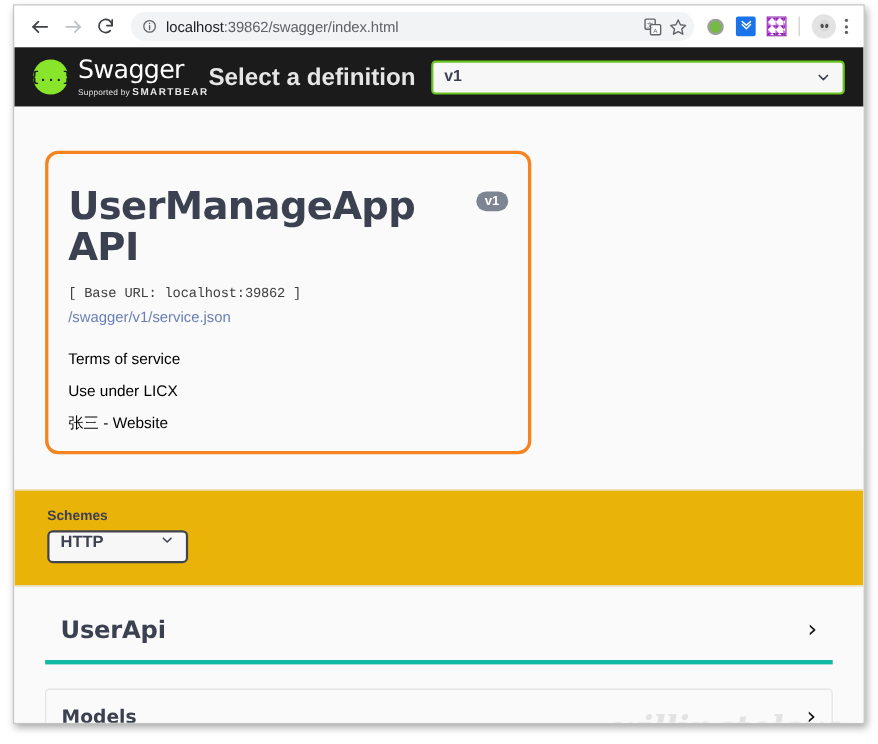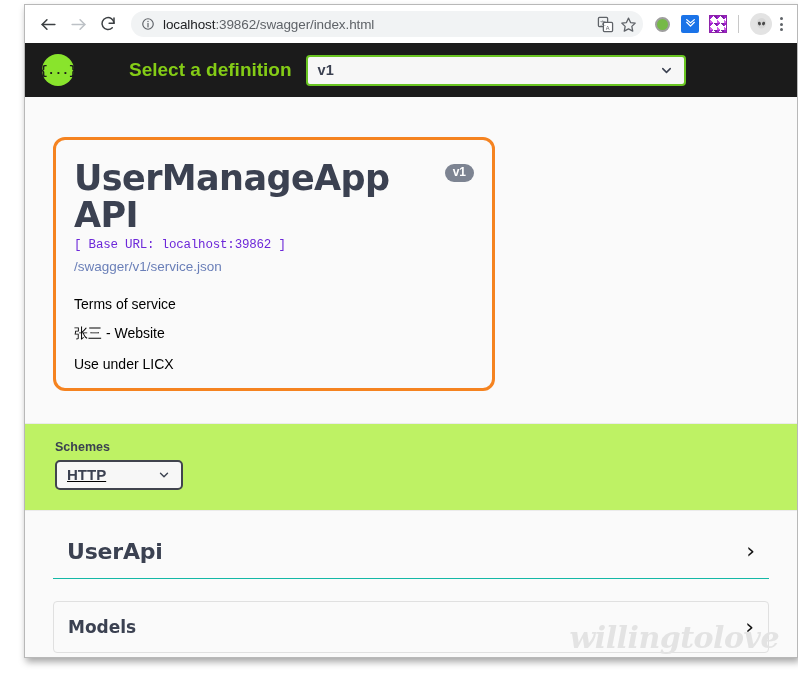--- a/index.html
+++ b/index.html
@@ -10,21 +10,21 @@
   body {
     width: 798px;
     height: 676px;
     overflow: hidden;
     font-family: "Liberation Sans", sans-serif;
   }
 
   
   .window {
     position: absolute;
-    left: 24px;
+    left: 12px;
     top: 4px;
     width: 774px;
     height: 654px;
     background: #ffffff;
     border: 1px solid #b8b8b8;
     box-shadow: 2px 4px 7px rgba(0,0,0,0.35);
     box-sizing: border-box;
     overflow: hidden;
   }
 
@@ -134,22 +134,22 @@
     letter-spacing: -0.6px;
     font-family: "DejaVu Sans", sans-serif;
   }
   .logo-sub {
     color: #e8e8e8; font-size: 7.5px; margin-top: 3px;
     letter-spacing: 0.2px;
   }
   .logo-sub b { font-size: 9px; letter-spacing: 1.3px; font-weight: 700; }
 
   .def-label {
-    color: #84cc16; font-size: 19px; font-weight: bold;
-    margin-left: 46px; margin-right: 14px; flex: 0 0 auto;
+    color: #e5e5e5; font-size: 22px; font-weight: bold;
+    margin-right: 14px; flex: 0 0 auto;
     white-space: nowrap;
   }
   .def-select {
     flex: 1 1 auto;
     height: 31px;
     background: #f7f7f7;
     border: 2px solid #69c521;
     border-radius: 4px;
     display: flex;
     align-items: center;
@@ -167,21 +167,21 @@
     height: 562px;
     overflow: hidden;
     position: relative;
   }
   .info-section { padding: 40px 0 0 0; background: #fafafa; }
 
   .info-box {
     margin: 0 28px 0 28px;
     border: 3px solid #f58320;
     border-radius: 12px;
-    padding: 20px 18px 16px 18px;
+    padding: 30px 18px 16px 18px;
     box-sizing: border-box;
     width: 442px;
     background: #fafafa;
   }
   .api-title {
     font-size: 35px;
     font-weight: bold;
     color: #3b4151;
     letter-spacing: -0.6px;
     line-height: 1.05;
@@ -197,22 +197,22 @@
     border-radius: 9px;
     padding: 2px 8px 3px 8px;
     margin-left: 4px;
     margin-top: 4px;
     letter-spacing: 0;
     font-family: "Liberation Sans", sans-serif;
   }
   .base-url {
     font-family: "Liberation Mono", monospace;
     font-size: 12.5px;
-    color: #6d28d9;
-    margin-top: 4px;
+    color: #404040;
+    margin-top: 16px;
     letter-spacing: -0.2px;
   }
   .json-link {
     display: block;
     color: #6a7fb8;
     font-size: 13.5px;
     margin-top: 7px;
     text-decoration: none;
   }
   .desc {
@@ -223,49 +223,48 @@
   .link-row {
     display: block;
     color: #000000;
     font-size: 14px;
     margin-top: 13px;
     text-decoration: none;
   }
   .link-row.first { margin-top: 22px; }
 
   .schemes-section {
-    background: #bef264;
+    background: #eab308;
     border-top: 1px solid #ebebeb;
     border-bottom: 1px solid #ebebeb;
     padding: 16px 0 20px 30px;
     margin-top: 32px;
   }
   .schemes-label {
     font-size: 12.5px; font-weight: bold; color: #3b4151;
     margin-bottom: 6px;
   }
   .schemes-select {
     width: 128px; height: 30px;
     background: #f7f7f7;
     border: 2px solid #41444e;
     border-radius: 5px;
-    display: flex; align-items: center;
+    display: flex; align-items: flex-start;
     padding: 0 10px;
     box-sizing: border-box;
-    text-decoration: underline;
   }
   .schemes-select .val {
     flex: 1 1 auto; font-size: 15px; color: #3b4151; font-weight: bold;
   }
 
   .tags-area { padding: 18px 28px 0 28px; position: relative; }
   .tag-row {
     display: flex; align-items: center; justify-content: space-between;
     padding: 10px 14px 14px 14px;
-    border-bottom: 1px solid #14b8a6;
+    border-bottom: 4px solid #14b8a6;
   }
   .tag-name {
     font-size: 22px; color: #3b4151; font-weight: bold;
     letter-spacing: -0.2px;
     font-family: "DejaVu Sans", sans-serif;
   }
   .models-box {
     margin-top: 22px;
     border: 1px solid #e0e0e0;
     border-radius: 4px;
@@ -379,20 +378,24 @@
           <i></i>
       </div>
     </div>
   </div>
 
   <div class="swagger-bar">
     <div class="logo-wrap">
       <div class="logo-circle">
         <span class="logo-glyph">{...}</span>
       </div>
+      <div class="logo-text">
+        <span class="logo-title">Swagger</span>
+        <span class="logo-sub"><span>Supported by </span><b>SMARTBEAR</b></span>
+      </div>
     </div>
 
     <div class="def-label">Select a definition</div>
 
     <div class="def-select">
       <span class="val">v1</span>
       <svg width="15" height="15" viewBox="0 0 24 24" fill="none" stroke="#3b4151" stroke-width="2.4" stroke-linecap="round" stroke-linejoin="round">
         <polyline points="6,9 12,15 18,9"></polyline>
       </svg>
     </div>
@@ -407,22 +410,22 @@
           <span>UserManageApp API</span>
           <span class="version-badge">v1</span>
         </div>
 
         <div class="base-url">[ Base URL: localhost:39862 ]</div>
 
         <a class="json-link" href="#">/swagger/v1/service.json</a>
 
 
         <a class="link-row first" href="#">Terms of service</a>
+        <a class="link-row" href="#">Use under LICX</a>
         <a class="link-row" href="#">张三 - Website</a>
-        <a class="link-row" href="#">Use under LICX</a>
       </div>
     </div>
 
     <div class="schemes-section">
       <div class="schemes-label">Schemes</div>
       <div class="schemes-select">
         <span class="val">HTTP</span>
         <svg width="14" height="14" viewBox="0 0 24 24" fill="none" stroke="#3b4151" stroke-width="2.4" stroke-linecap="round" stroke-linejoin="round">
           <polyline points="6,9 12,15 18,9"></polyline>
         </svg>

